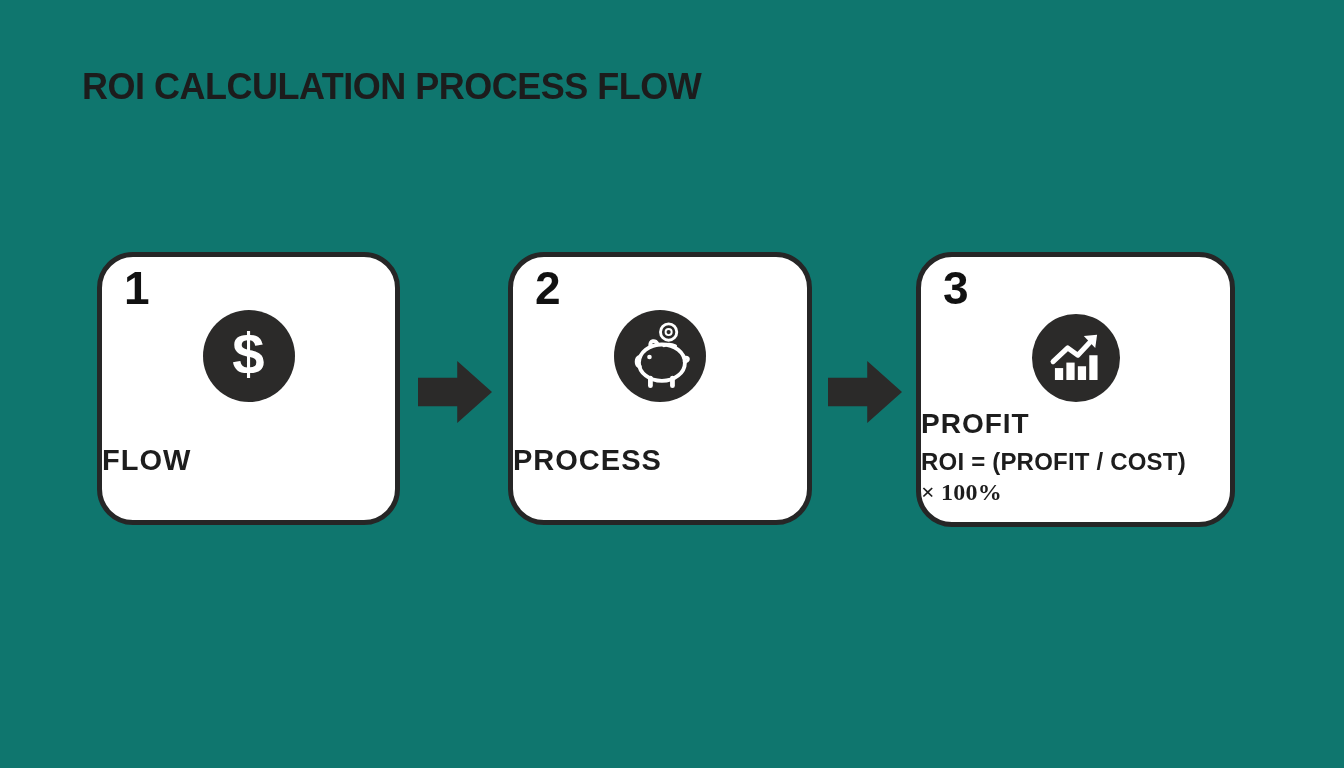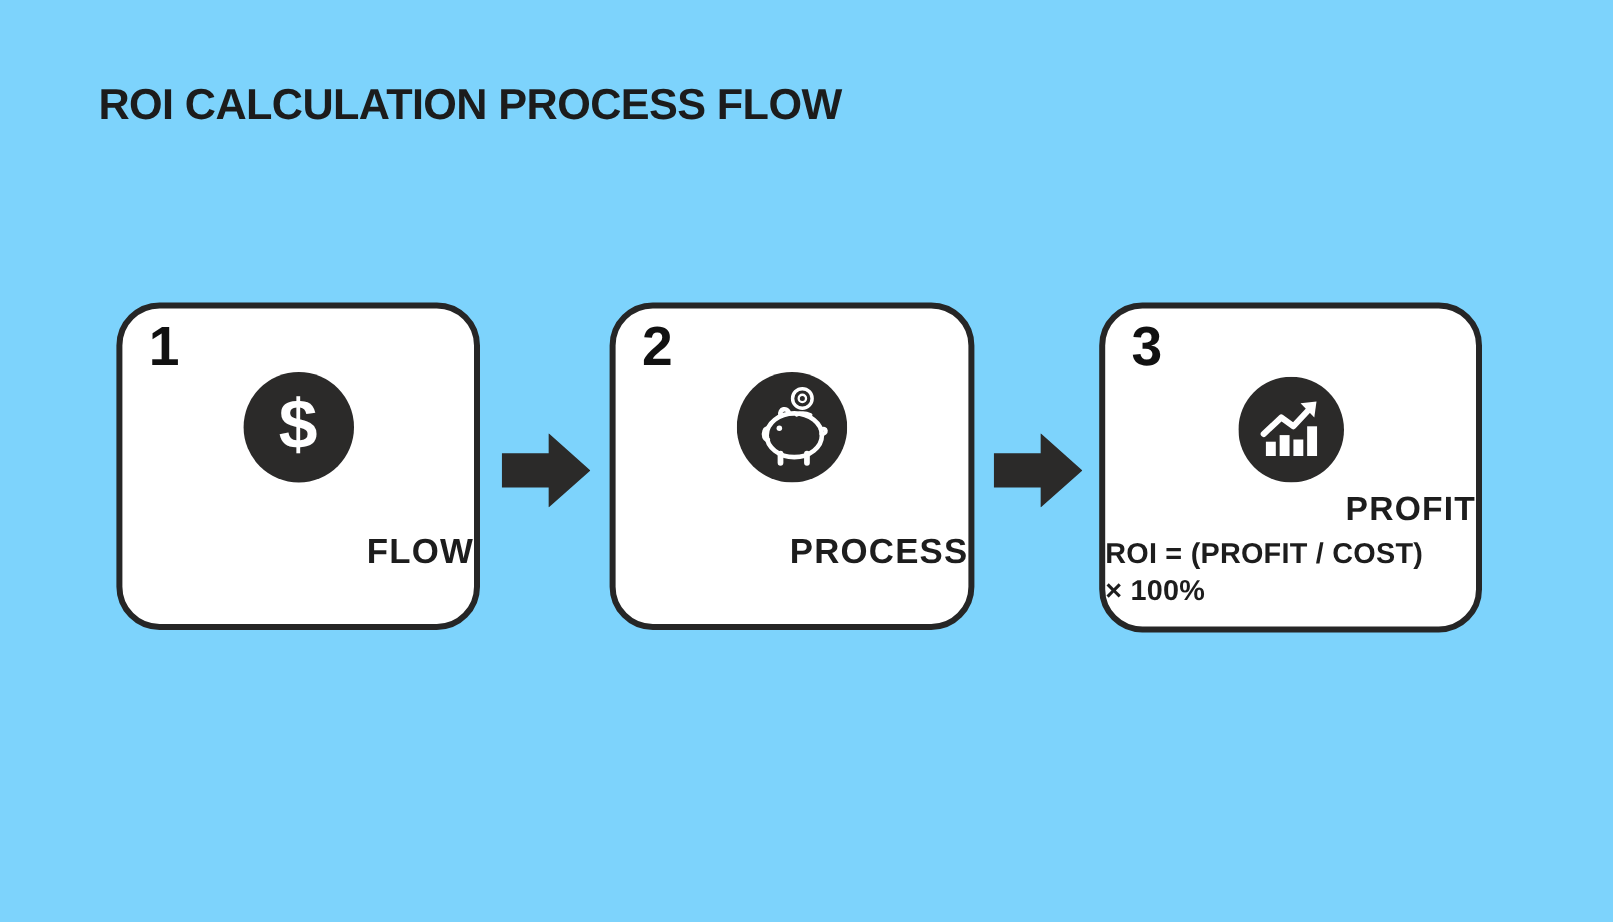--- a/index.html
+++ b/index.html
@@ -4,21 +4,21 @@
 <style>
   html, body { margin: 0; padding: 0; }
   body {
     font-family: "Liberation Sans", "DejaVu Sans", sans-serif;
     background: #f4f3f2;
   }
   .canvas {
     position: relative;
     width: 1344px;
     height: 768px;
-    background: #7dd3fc;
+    background: #0f766e;
     overflow: hidden;
   }
   .title {
     position: absolute;
     left: 82px;
     top: 66px;
     margin: 0;
     font-size: 36px;
     font-weight: 700;
     letter-spacing: -0.5px;
@@ -65,39 +65,39 @@
     font-size: 58px;
     font-weight: 700;
     line-height: 1;
     padding-bottom: 4px;
   }
   .step-label {
     position: absolute;
     left: 0;
     right: 0;
     top: 187px;
-    text-align: right;
+    text-align: left;
     font-size: 29px;
     font-weight: 600;
     letter-spacing: 1px;
     color: #1d1d1d;
   }
   .box3 .step-label { top: 151px; font-size: 28px; }
   .formula-line {
     position: absolute;
     left: 0;
     right: 0;
     text-align: left;
     font-size: 24px;
     font-weight: 600;
     letter-spacing: 0.2px;
     color: #1d1d1d;
   }
   .formula-line.line1 { top: 191px; }
-  .formula-line.line2 { top: 222px; }
+  .formula-line.line2 { top: 222px; font-family: Liberation Serif, serif; }
   .flow-arrow {
     position: absolute;
     top: 361px;
     width: 74px;
     height: 62px;
     background: #2b2a29;
     clip-path: polygon(0 27%, 53% 27%, 53% 0%, 100% 50%, 53% 100%, 53% 73%, 0 73%);
   }
   .arrow1 { left: 418px; }
   .arrow2 { left: 828px; }

